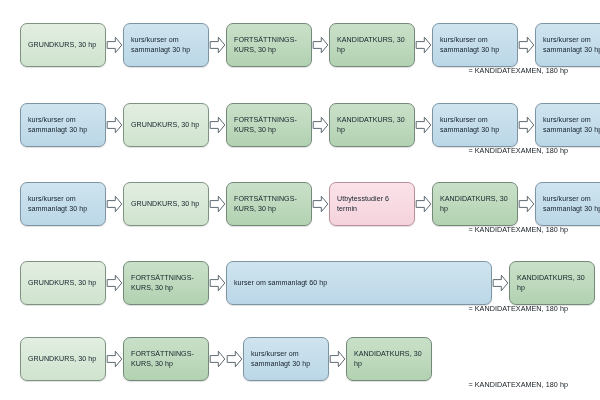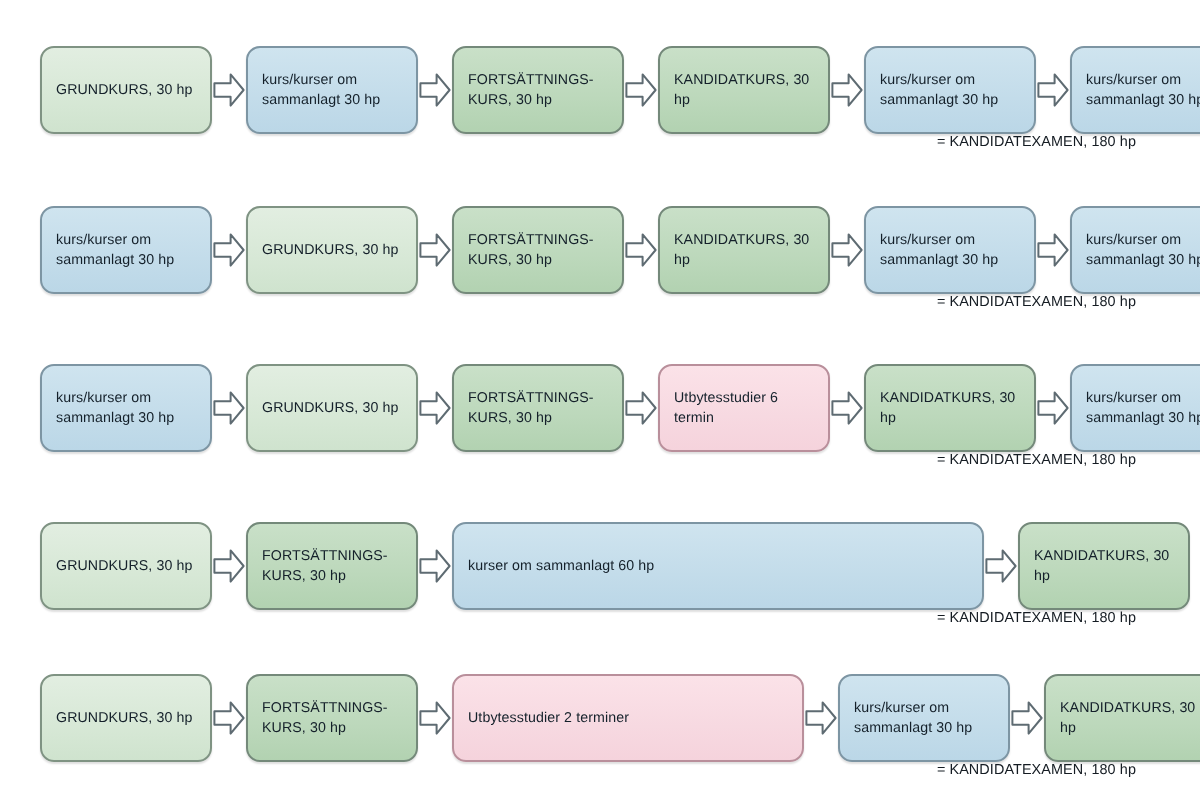--- a/index.html
+++ b/index.html
@@ -274,23 +274,20 @@
         </svg>
       </div>
       <div class="node c-green-dark" style="width: 86px; flex: 0 0 86px;">
         <span class="label">FORTSÄTTNINGS-KURS, 30 hp</span>
       </div>
       <div class="arrow">
         <svg viewBox="0 0 17 22" xmlns="http://www.w3.org/2000/svg">
           <path d="M1.2 7.6 L9.3 7.6 L9.3 3.2 L15.8 11 L9.3 18.8 L9.3 14.4 L1.2 14.4 Z" fill="#ffffff" stroke="#5e6b72" stroke-width="1" stroke-linejoin="round"></path>
         </svg>
       </div>
-      <div class="node c-pink" style="width: 176px; flex: 0 0 176px;">
-        <span class="label">Utbytesstudier 2 terminer</span>
-      </div>
       <div class="arrow">
         <svg viewBox="0 0 17 22" xmlns="http://www.w3.org/2000/svg">
           <path d="M1.2 7.6 L9.3 7.6 L9.3 3.2 L15.8 11 L9.3 18.8 L9.3 14.4 L1.2 14.4 Z" fill="#ffffff" stroke="#5e6b72" stroke-width="1" stroke-linejoin="round"></path>
         </svg>
       </div>
       <div class="node c-blue" style="width: 86px; flex: 0 0 86px;">
         <span class="label">kurs/kurser om sammanlagt 30 hp</span>
       </div>
       <div class="arrow">
         <svg viewBox="0 0 17 22" xmlns="http://www.w3.org/2000/svg">

